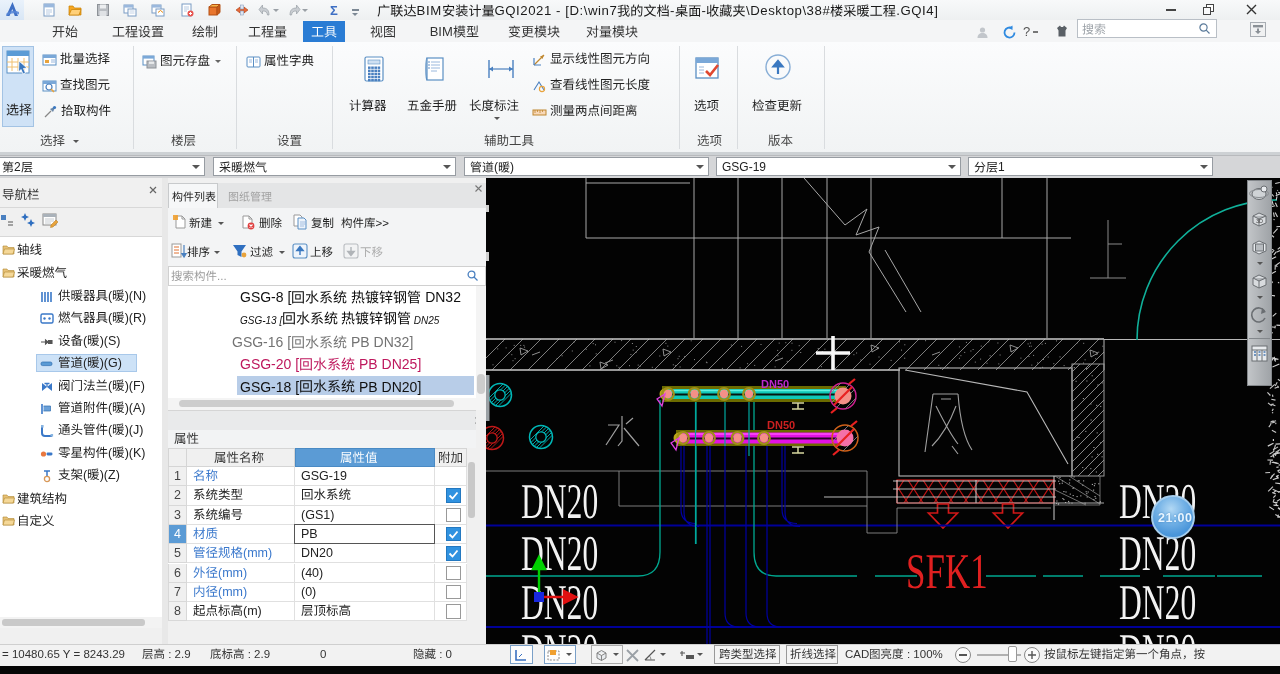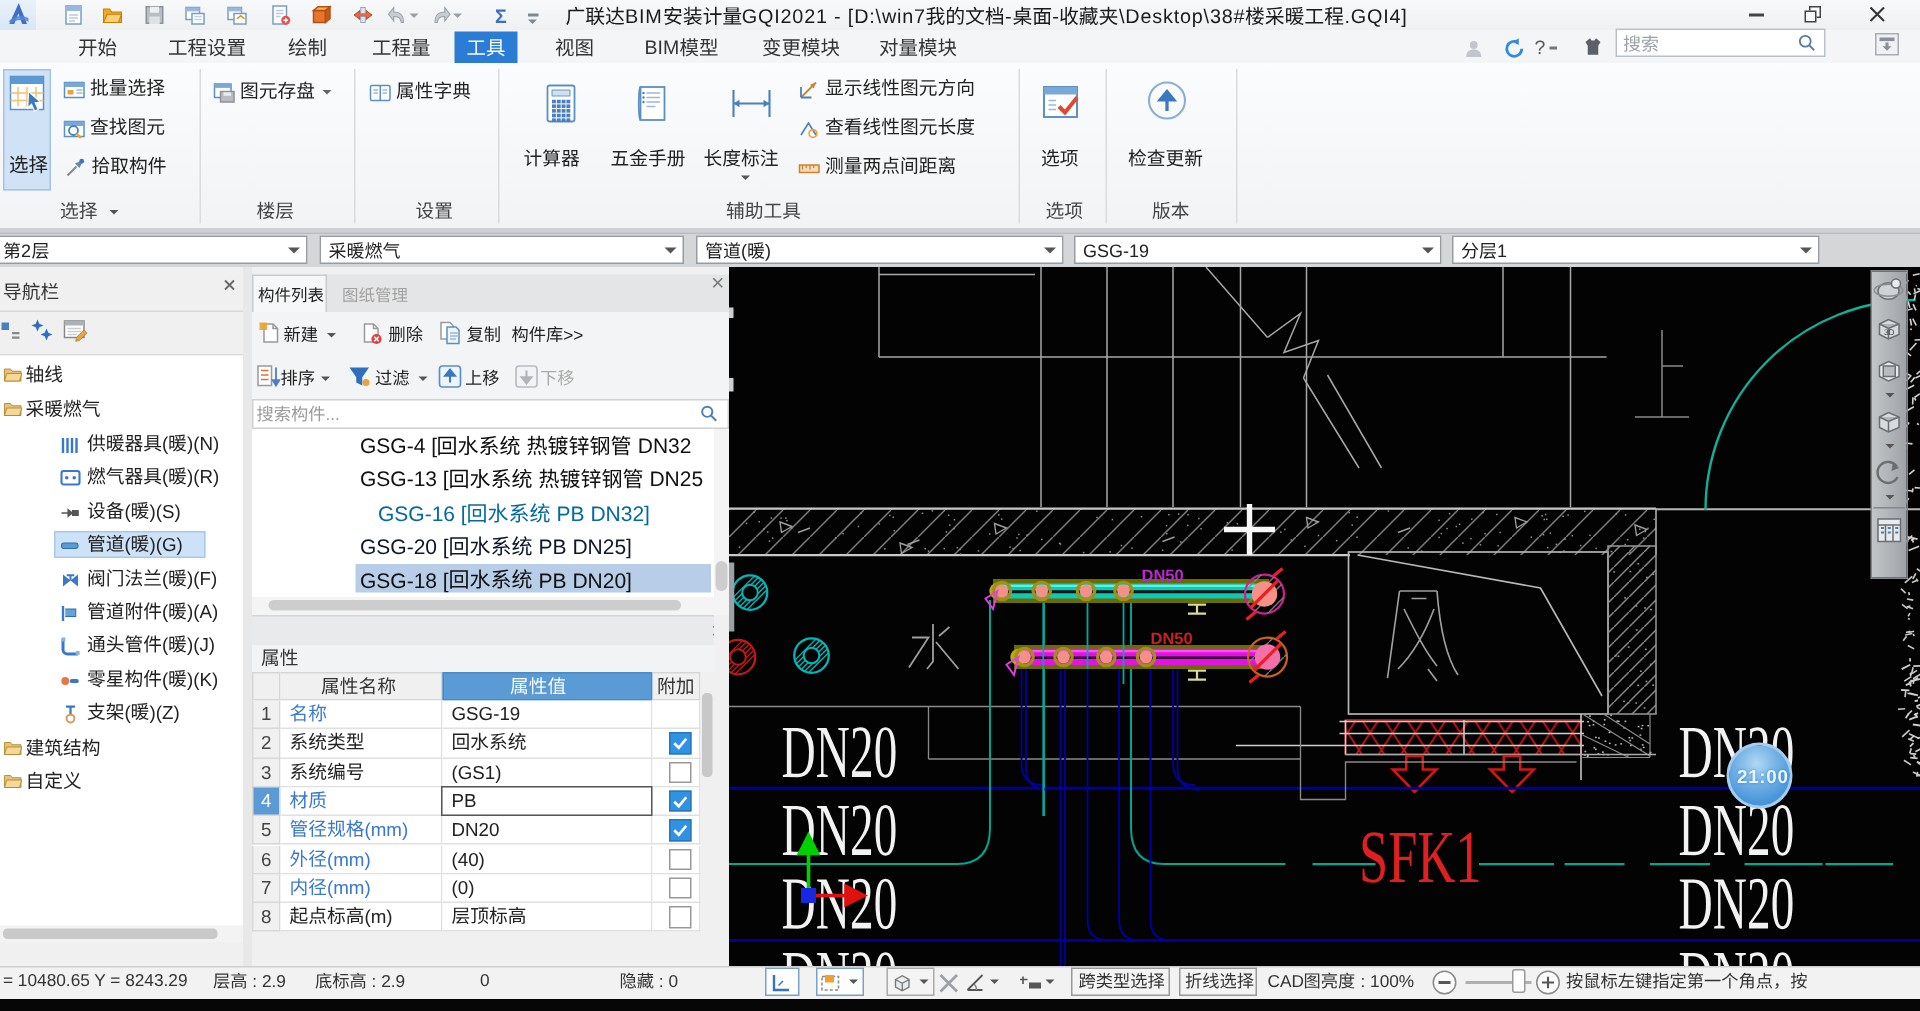--- a/index.html
+++ b/index.html
@@ -863,51 +863,51 @@
         <use href="#g641C" x="0"></use>
         <use href="#g7D22" x="100"></use>
         <use href="#g6784" x="200"></use>
         <use href="#g4EF6" x="300"></use>
       </svg><span>...</span></div>
     <svg class="abs" style="left:466px;top:269px" width="13" height="13" viewBox="0 0 13 13">
       <circle cx="5.5" cy="5.5" r="3.4" fill="none" stroke="#4a80c0" stroke-width="1.3"></circle>
       <path d="M8 8 11.5 11.5" stroke="#4a80c0" stroke-width="1.3"></path>
     </svg>
     <div class="abs" style="left:168px;top:286px;width:318px;height:124px;background:#fff"></div>
-    <div class="row" style="left:240px;top:289px;font-size:14px;color:#111;"><span>GSG-4 [</span><svg style="vertical-align:-0.13em" width="56" height="14" viewBox="0 0 400 100">
+    <div class="row" style="left:240px;top:289px;font-size:14px;color:#111;"><span>GSG-8 [</span><svg style="vertical-align:-0.13em" width="56" height="14" viewBox="0 0 400 100">
         <use href="#g56DE" x="0"></use>
         <use href="#g6C34" x="100"></use>
         <use href="#g7CFB" x="200"></use>
         <use href="#g7EDF" x="300"></use>
       </svg><span> </span><svg style="vertical-align:-0.13em" width="70" height="14" viewBox="0 0 500 100">
         <use href="#g70ED" x="0"></use>
         <use href="#g9540" x="100"></use>
         <use href="#g950C" x="200"></use>
         <use href="#g94A2" x="300"></use>
         <use href="#g7BA1" x="400"></use>
       </svg><span> DN32</span></div>
-    <div class="row" style="left:240px;top:311.4px;font-size:14px;color:#111;"><span>GSG-13 [</span><svg style="vertical-align:-0.13em" width="56" height="14" viewBox="0 0 400 100">
+    <div class="row" style="left:240px;top:311.4px;font-size:10px;color:#111;font-style:italic;"><span>GSG-13 [</span><svg style="vertical-align:-0.13em" width="56" height="14" viewBox="0 0 400 100">
         <use href="#g56DE" x="0"></use>
         <use href="#g6C34" x="100"></use>
         <use href="#g7CFB" x="200"></use>
         <use href="#g7EDF" x="300"></use>
       </svg><span> </span><svg style="vertical-align:-0.13em" width="70" height="14" viewBox="0 0 500 100">
         <use href="#g70ED" x="0"></use>
         <use href="#g9540" x="100"></use>
         <use href="#g950C" x="200"></use>
         <use href="#g94A2" x="300"></use>
         <use href="#g7BA1" x="400"></use>
       </svg><span> DN25</span></div>
-    <div class="row" style="left:252px;top:333.8px;font-size:14px;color:#0369a1;"><span>GSG-16 [</span><svg style="vertical-align:-0.13em" width="56" height="14" viewBox="0 0 400 100">
+    <div class="row" style="left:232px;top:333.8px;font-size:14px;color:#737373;"><span>GSG-16 [</span><svg style="vertical-align:-0.13em" width="56" height="14" viewBox="0 0 400 100">
         <use href="#g56DE" x="0"></use>
         <use href="#g6C34" x="100"></use>
         <use href="#g7CFB" x="200"></use>
         <use href="#g7EDF" x="300"></use>
       </svg><span> PB DN32]</span></div>
-    <div class="row" style="left:240px;top:356.2px;font-size:14px;color:#0f172a;"><span>GSG-20 [</span><svg style="vertical-align:-0.13em" width="56" height="14" viewBox="0 0 400 100">
+    <div class="row" style="left:240px;top:356.2px;font-size:14px;color:#be185d;"><span>GSG-20 [</span><svg style="vertical-align:-0.13em" width="56" height="14" viewBox="0 0 400 100">
         <use href="#g56DE" x="0"></use>
         <use href="#g6C34" x="100"></use>
         <use href="#g7CFB" x="200"></use>
         <use href="#g7EDF" x="300"></use>
       </svg><span> PB DN25]</span></div>
     <div class="abs" style="left:237px;top:376px;width:237px;height:19px;background:#b8cde8"></div>
     <div class="row" style="left:240px;top:378.6px;font-size:14px;color:#111;"><span>GSG-18 [</span><svg style="vertical-align:-0.13em" width="56" height="14" viewBox="0 0 400 100">
         <use href="#g56DE" x="0"></use>
         <use href="#g6C34" x="100"></use>
         <use href="#g7CFB" x="200"></use>

